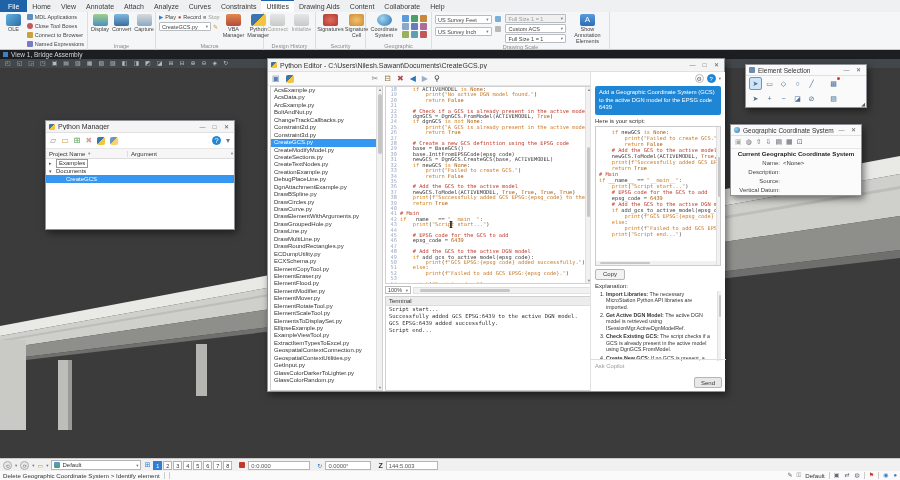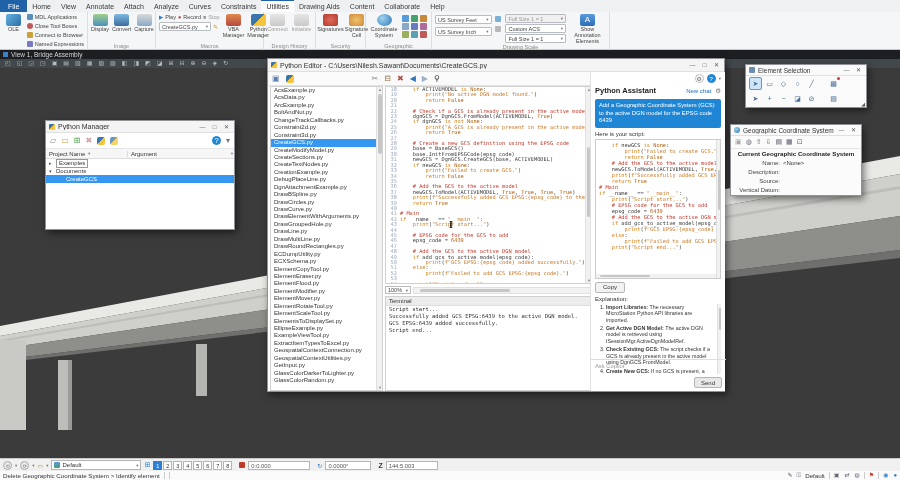--- a/index.html
+++ b/index.html
@@ -653,25 +653,20 @@
           <div class="term-line">Script end...</div>
         </div>
     </div>
 
     <div class="as">
       <div class="as-top">
         <span class="cbtn">⚙</span>
         <span class="cbtn blue">?</span>
         <span class="caret">▾</span>
       </div>
-      <div class="as-head">
-        <span class="t">Python Assistant</span>
-        <span class="nc">New chat</span>
-        <span style="font-size:6.5px;color:#777">⚙</span>
-      </div>
       <div class="as-bubble">Add a Geographic Coordinate System (GCS) to the active DGN model for the EPSG code 6439</div>
       <div class="as-intro">Here is your script:</div>
       <div class="as-code">
         <div>
 
         <div class="as-code-row hl">    <span class="tk">if</span> newGCS <span class="tk">is</span> <span class="tn">None</span>:</div>
             <div class="as-code-row hl">        <span class="tk">print</span>(<span class="ts">"Failed to create GCS."</span>)</div>
             <div class="as-code-row hl">        <span class="tk">return</span> <span class="tn">False</span></div>
             <div class="as-code-row hl"></div>
             <div class="as-code-row hl"><span class="tc">    # Add the GCS to the active model</span></div>

